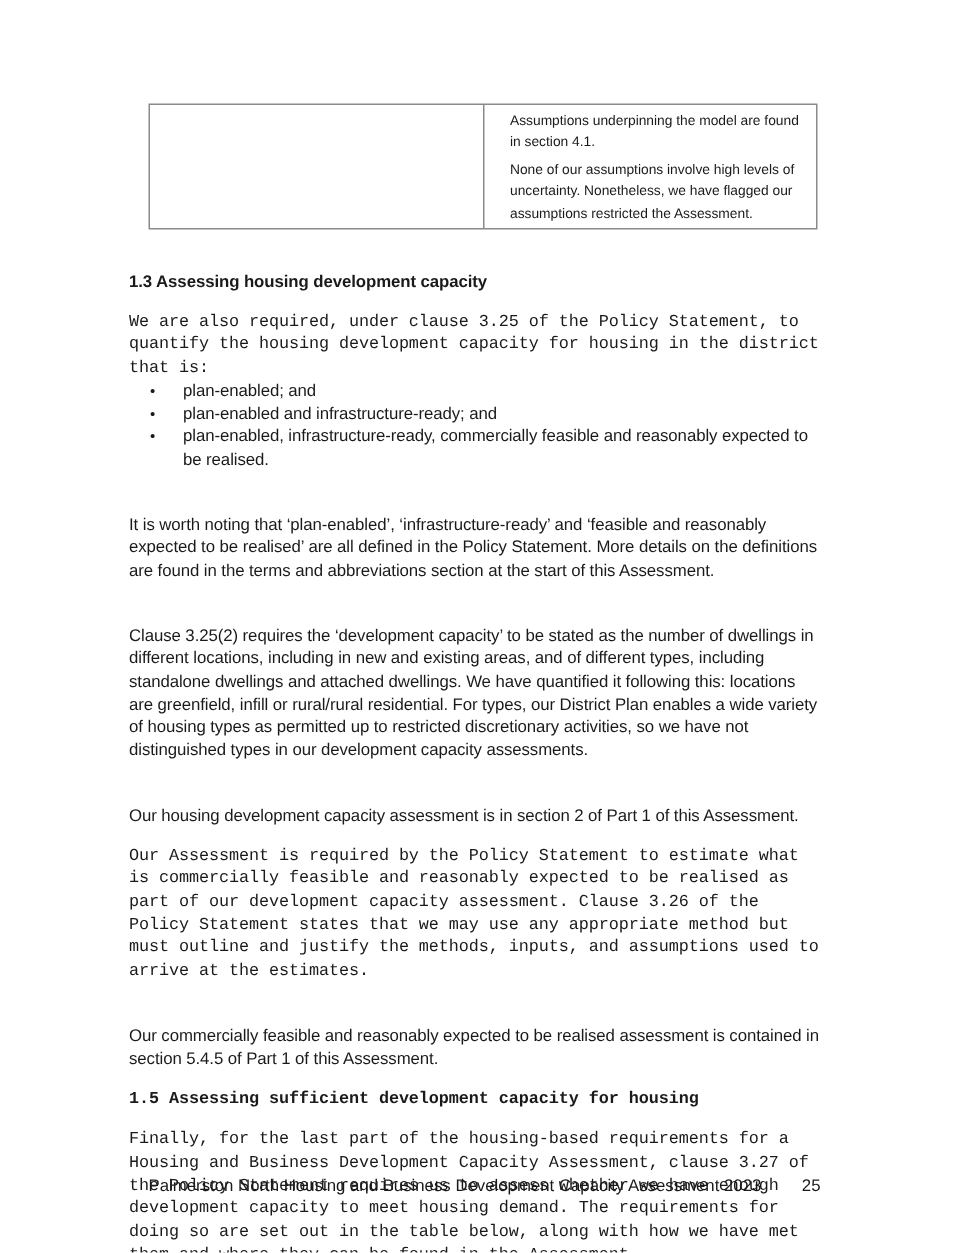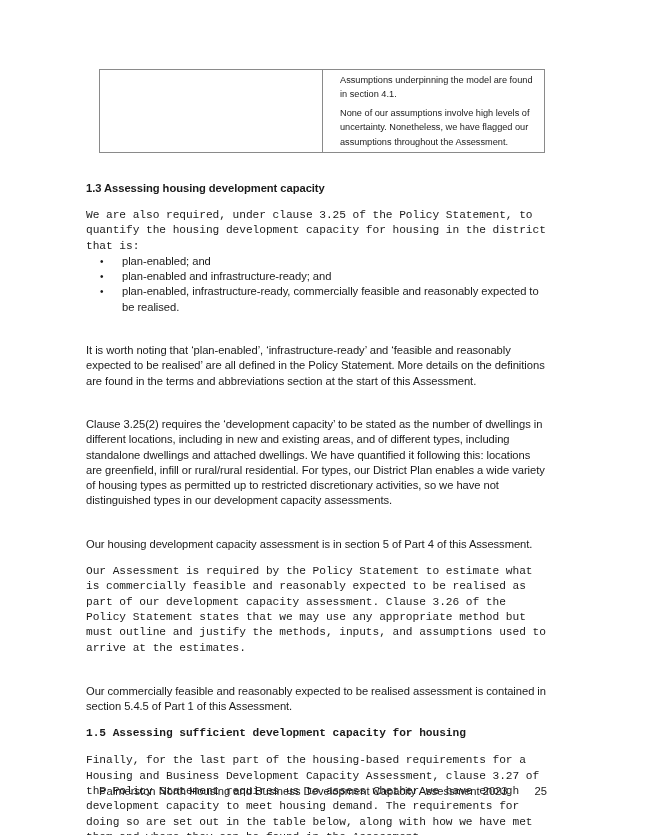--- a/index.html
+++ b/index.html
@@ -33,35 +33,35 @@
 </style>
 </head>
 <body>
 
 <div class="page">
 
   <div class="tbl">
     <div class="c1"></div>
     <div class="c2">
       <p>Assumptions underpinning the model are found in section 4.1.</p>
-      <p>None of our assumptions involve high levels of uncertainty. Nonetheless, we have flagged our assumptions throughout the Assessment.</p>
+      <p>None of our assumptions involve high levels of uncertainty. Nonetheless, we have flagged our assumptions restricted the Assessment.</p>
     </div>
   </div>
 
   <div class="content">
     <h3>1.3 Assessing housing development capacity</h3>
     <p class="mt-h">We are also required, under clause 3.25 of the Policy Statement, to quantify the housing development capacity for housing in the district that is:</p>
     <ul>
       <li><span class="bullet">•</span><span>plan-enabled; and</span></li>
       <li><span class="bullet">•</span><span>plan-enabled and infrastructure-ready; and</span></li>
       <li><span class="bullet">•</span><span>plan-enabled, infrastructure-ready, commercially feasible and reasonably expected to be realised.</span></li>
     </ul>
     <p class="mt-p">It is worth noting that ‘plan-enabled’, ‘infrastructure-ready’ and ‘feasible and reasonably expected to be realised’ are all defined in the Policy Statement. More details on the definitions are found in the terms and abbreviations section at the start of this Assessment.</p>
     <p class="mt-p">Clause 3.25(2) requires the ‘development capacity’ to be stated as the number of dwellings in different locations, including in new and existing areas, and of different types, including standalone dwellings and attached dwellings. We have quantified it following this: locations are greenfield, infill or rural/rural residential. For types, our District Plan enables a wide variety of housing types as permitted up to restricted discretionary activities, so we have not distinguished types in our development capacity assessments.</p>
-    <p class="mt-p">Our housing development capacity assessment is in section 5 of Part 4 of this Assessment.</p>
+    <p class="mt-p">Our housing development capacity assessment is in section 2 of Part 1 of this Assessment.</p>
 
     <p class="mt-h">Our Assessment is required by the Policy Statement to estimate what is commercially feasible and reasonably expected to be realised as part of our development capacity assessment. Clause 3.26 of the Policy Statement states that we may use any appropriate method but must outline and justify the methods, inputs, and assumptions used to arrive at the estimates.</p>
     <p class="mt-p">Our commercially feasible and reasonably expected to be realised assessment is contained in section 5.4.5 of Part 1 of this Assessment.</p>
 
     <h3 class="mt-h">1.5 Assessing sufficient development capacity for housing</h3>
     <p class="mt-h">Finally, for the last part of the housing-based requirements for a Housing and Business Development Capacity Assessment, clause 3.27 of the Policy Statement requires us to assess whether we have enough development capacity to meet housing demand. The requirements for doing so are set out in the table below, along with how we have met them and where they can be found in the Assessment.</p>
   </div>
 
   <div class="footer">
     <span>Palmerston North Housing and Business Development Capacity Assessment 2023</span>

